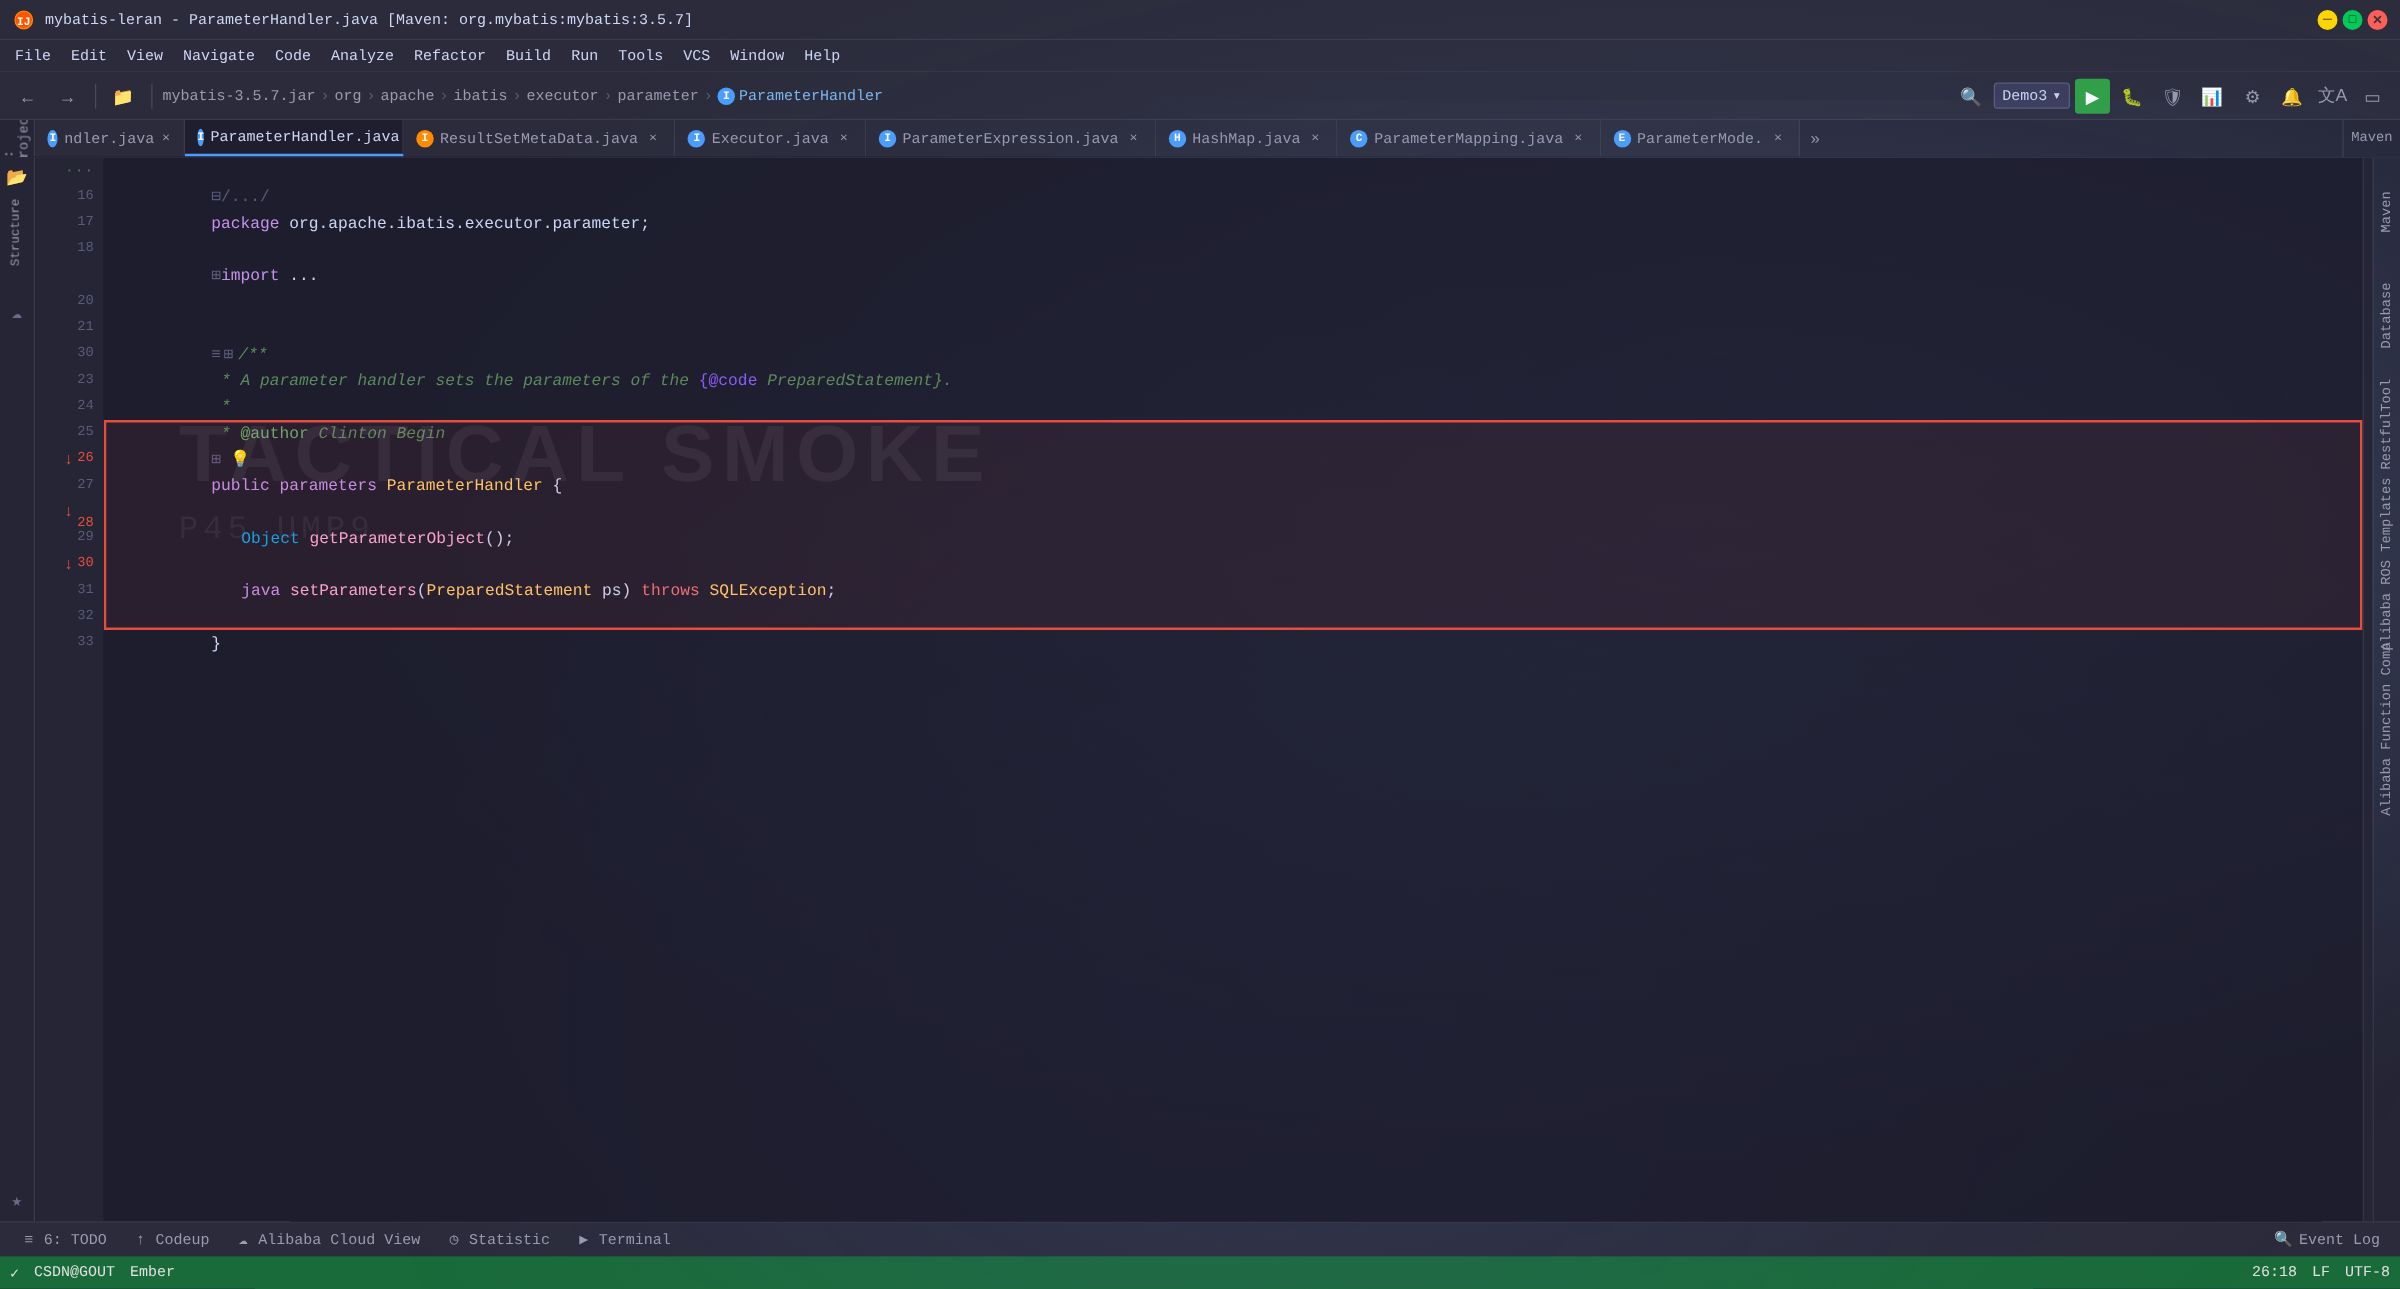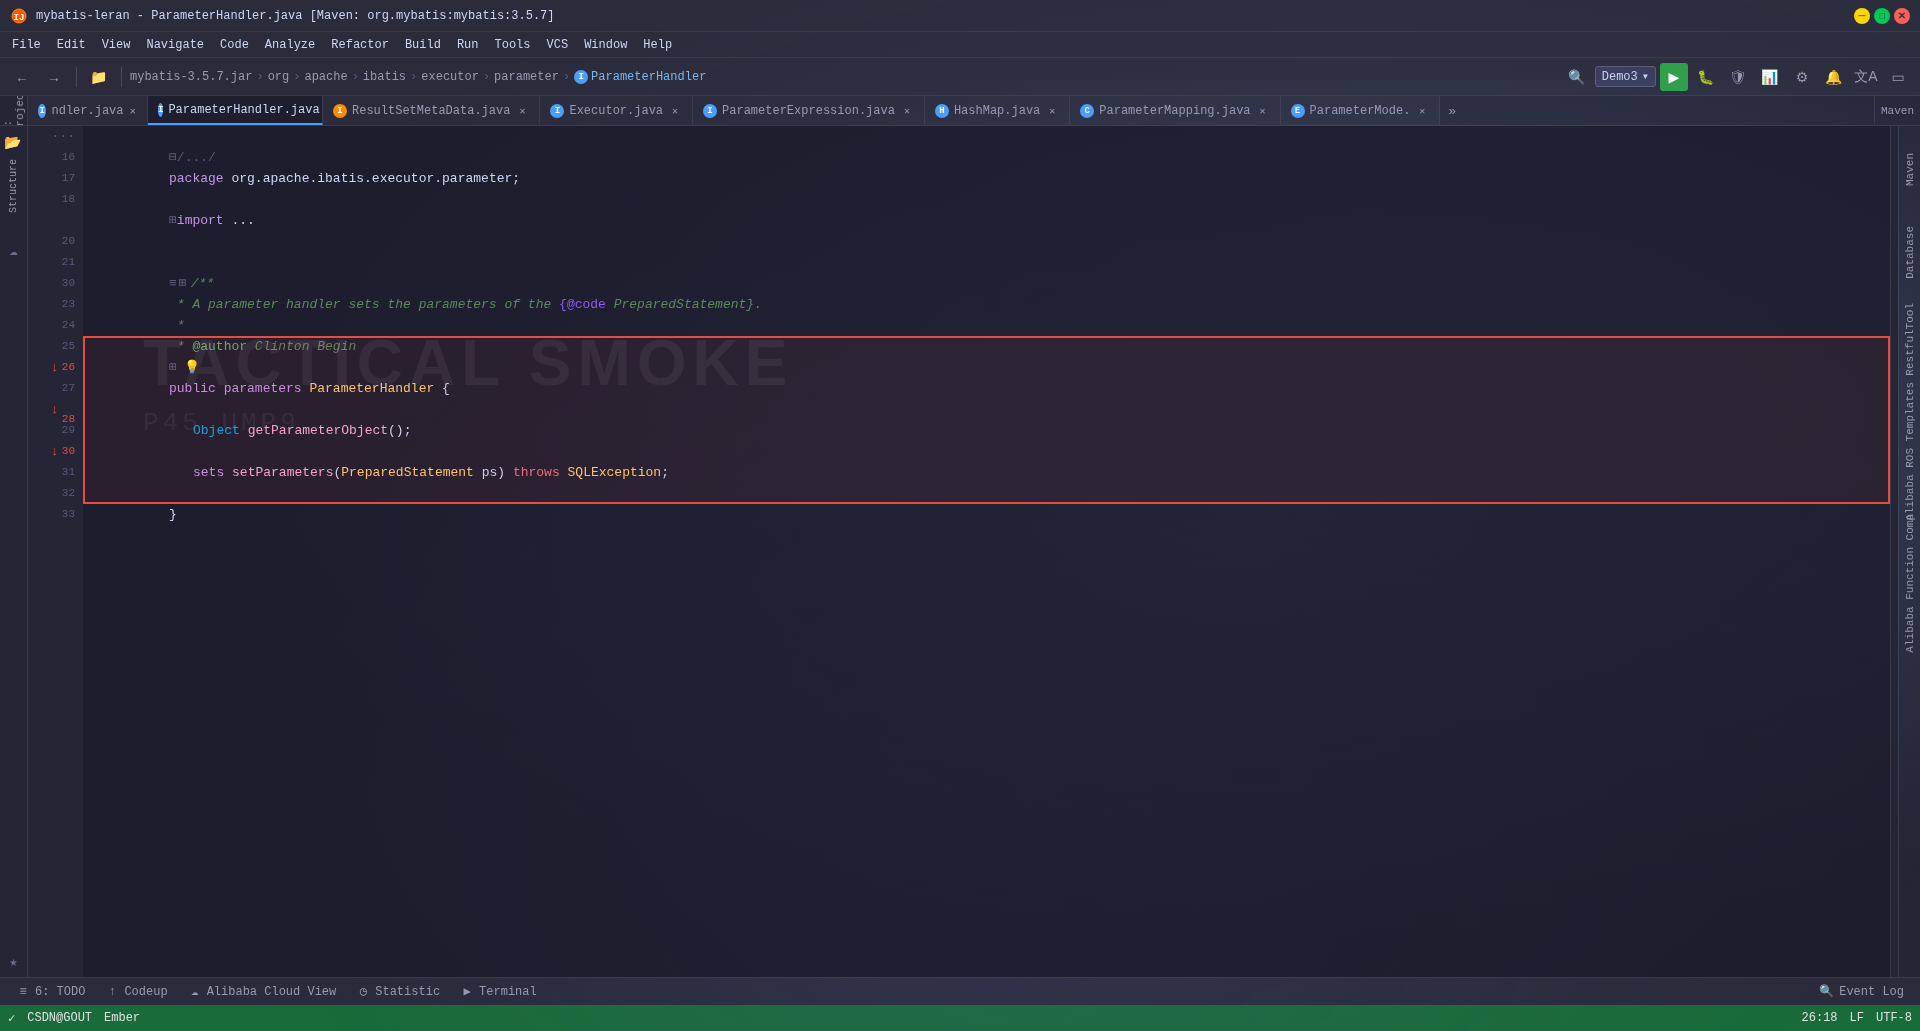--- a/index.html
+++ b/index.html
@@ -626,21 +626,21 @@
         </div>
         <div class="code-line">
           <span class="kw">public </span><span class="kw">parameters </span><span class="interface-name">ParameterHandler</span><span class="plain"> {</span>
         </div>
         <div class="code-line">&nbsp;</div>
         <div class="code-line">
           <span style="display:inline-block;width:24px;"></span><span class="object-type">Object</span><span class="method"> getParameterObject</span><span class="plain">();</span>
         </div>
         <div class="code-line">&nbsp;</div>
         <div class="code-line">
-          <span style="display:inline-block;width:24px;"></span><span class="void-kw">sets</span><span class="method"> setParameters</span><span class="plain">(</span><span class="type">PreparedStatement</span><span class="plain"> ps) </span><span class="throws-kw">throws</span><span class="plain"> </span><span class="type">SQLException</span><span class="plain">;</span>
+          <span style="display:inline-block;width:24px;"></span><span class="void-kw">java</span><span class="method"> setParameters</span><span class="plain">(</span><span class="type">PreparedStatement</span><span class="plain"> ps) </span><span class="throws-kw">throws</span><span class="plain"> </span><span class="type">SQLException</span><span class="plain">;</span>
         </div>
         <div class="code-line">&nbsp;</div>
         <div class="code-line">
           <span class="plain">}</span>
         </div>
         <div class="code-line">&nbsp;</div>
 
         <div style="position:absolute;top:200px;left:60px;pointer-events:none;z-index:5;">
           <div style="font-size:64px;font-weight:900;color:rgba(200,200,220,0.08);letter-spacing:6px;font-family:Arial,sans-serif;">TACTICAL SMOKE</div>
           <div style="font-size:26px;color:rgba(200,200,220,0.08);letter-spacing:4px;margin-top:8px;">P45 UMP9</div>

